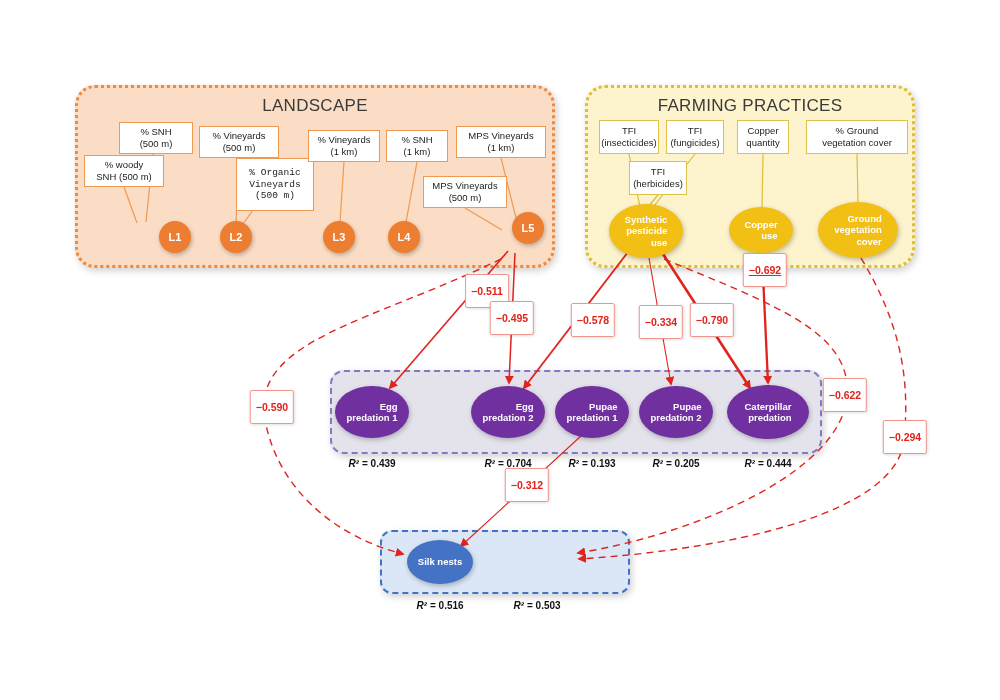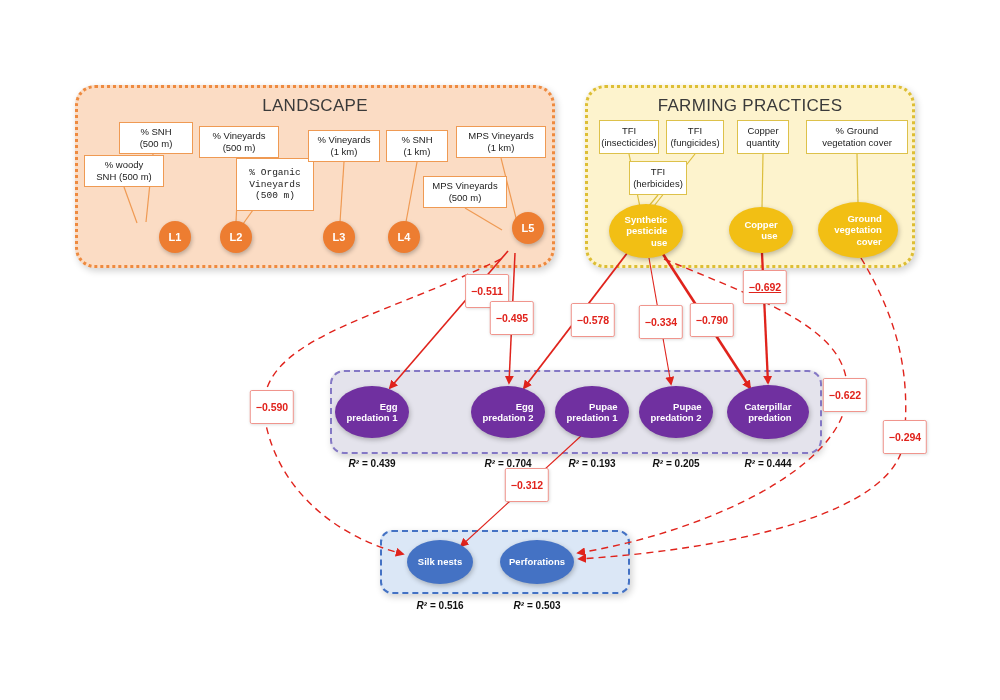--- a/index.html
+++ b/index.html
@@ -160,33 +160,32 @@
     <span class="sym">R²</span><span>= 0.193</span>
   </div>
   <div class="r2" style="left:676px; top:458px;">
     <span class="sym">R²</span><span>= 0.205</span>
   </div>
   <div class="r2" style="left:768px; top:458px;">
     <span class="sym">R²</span><span>= 0.444</span>
   </div>
 
   <div class="ellipse el-blue" style="left:407px; top:540px; width:66px; height:44px;">Silk nests</div>
-  <div class="ellipse el-blue" style="left:500px; top:540px; width:74px; height:44px;">Perforations</div>
 
   <div class="r2" style="left:440px; top:600px;">
     <span class="sym">R²</span><span>= 0.516</span>
   </div>
   <div class="r2" style="left:537px; top:600px;">
     <span class="sym">R²</span><span>= 0.503</span>
   </div>
 
   <div class="coef" style="left:487px; top:291px;">−0.511</div>
   <div class="coef" style="left:512px; top:318px;">−0.495</div>
   <div class="coef" style="left:593px; top:320px;">−0.578</div>
   <div class="coef" style="left:661px; top:322px;">−0.334</div>
   <div class="coef" style="left:712px; top:320px;">−0.790</div>
-  <div class="coef" style="left:765px; top:287px;text-decoration:underline;">−0.692</div>
+  <div class="coef" style="left:765px; top:270px;text-decoration:underline;">−0.692</div>
   <div class="coef" style="left:527px; top:485px;">−0.312</div>
   <div class="coef" style="left:272px; top:407px;">−0.590</div>
   <div class="coef" style="left:845px; top:395px;">−0.622</div>
   <div class="coef" style="left:905px; top:437px;">−0.294</div>
 
 </div>
 
 </body></html>

